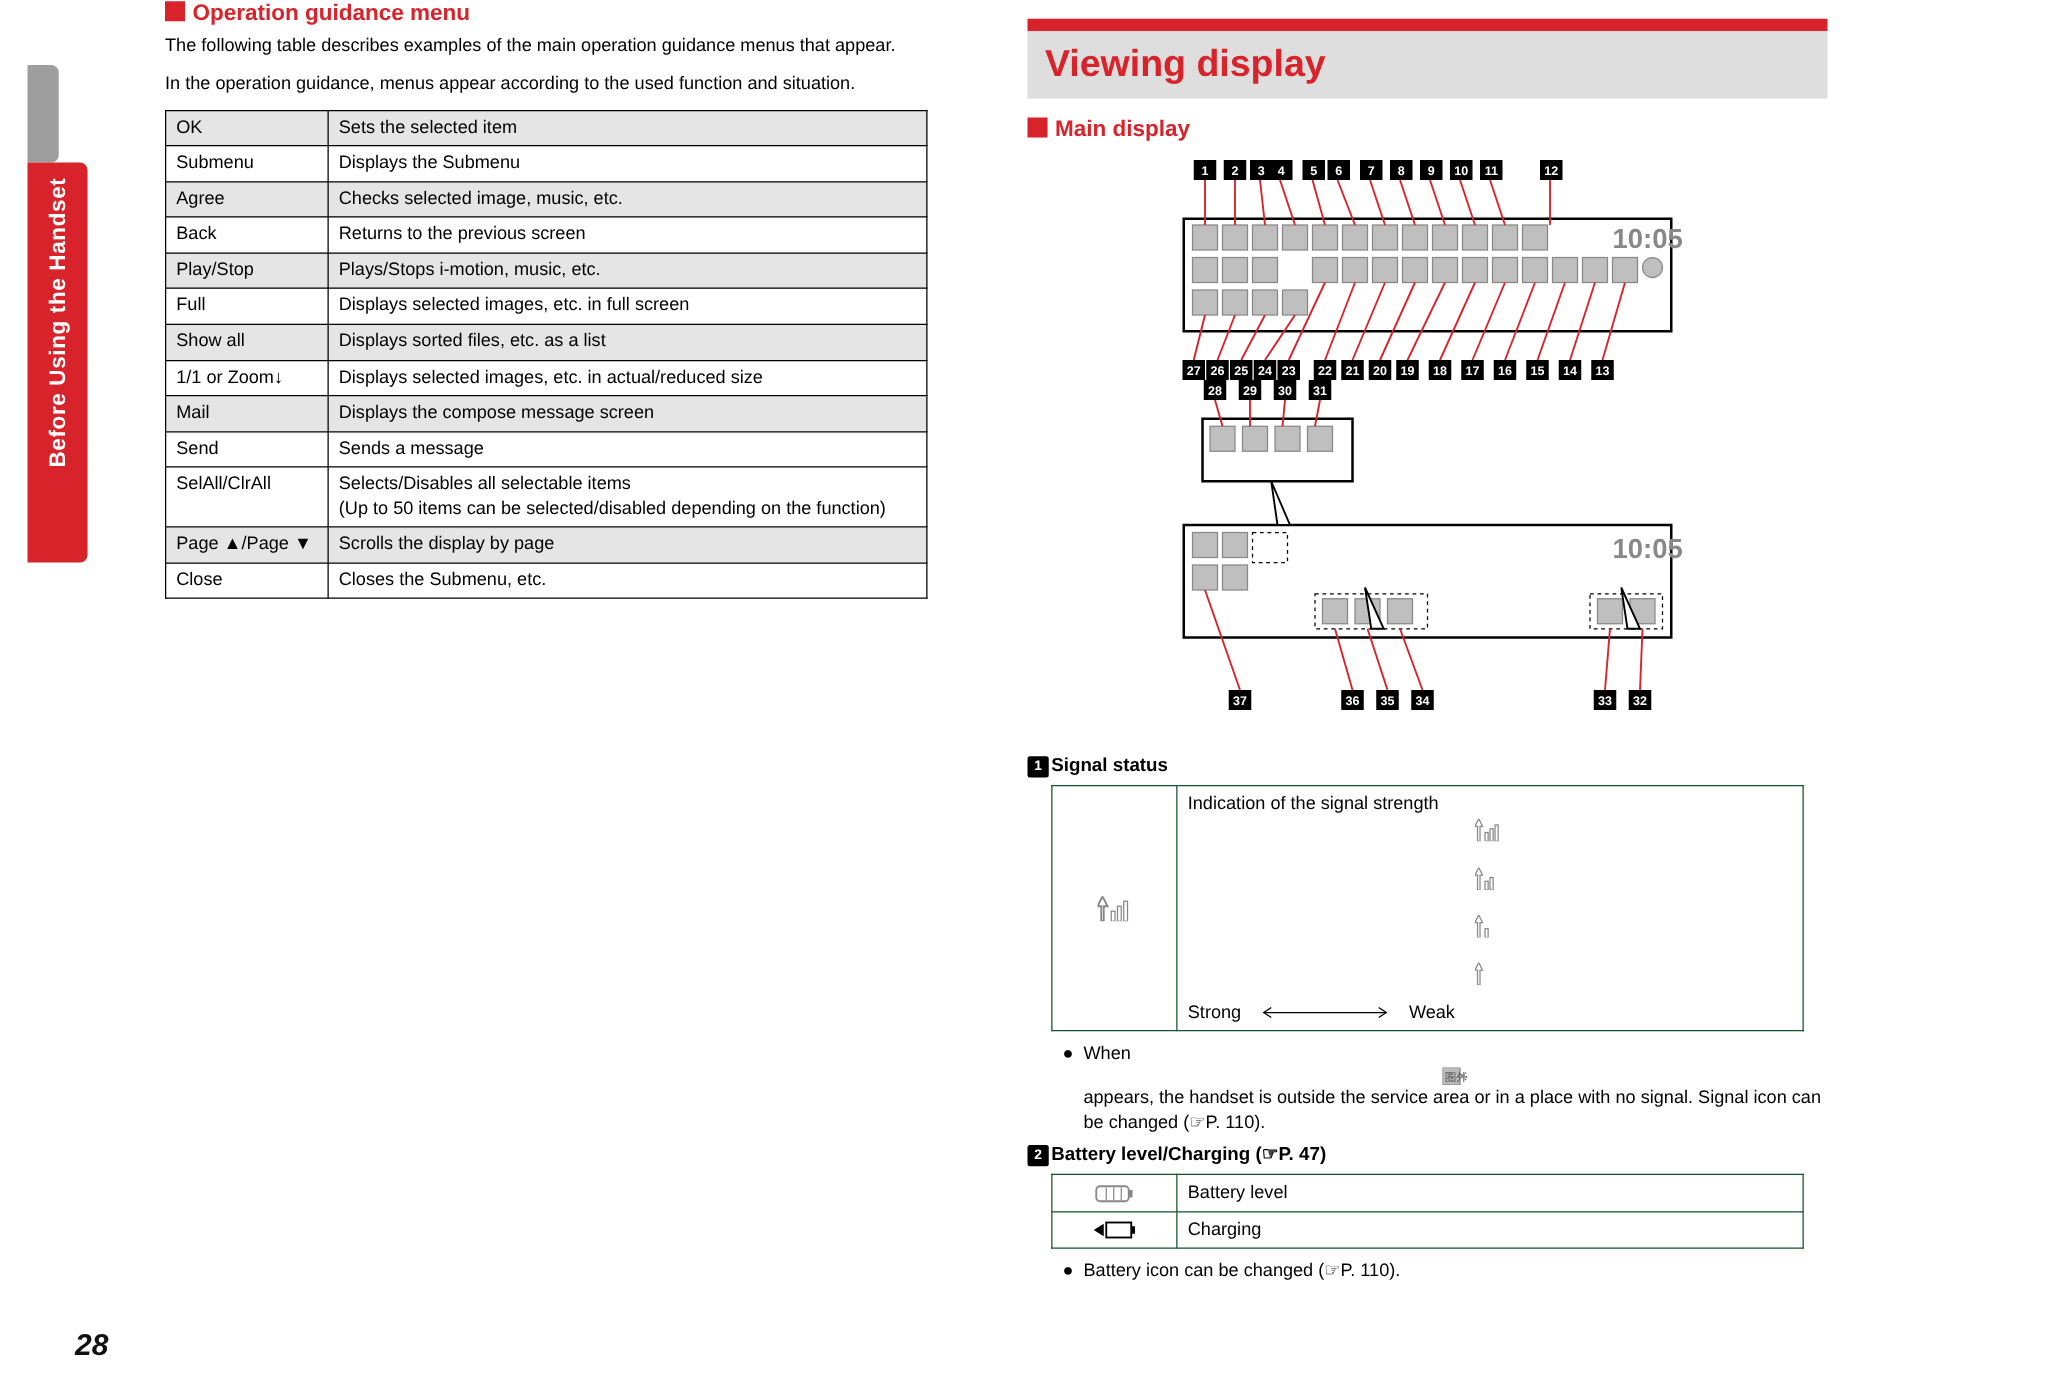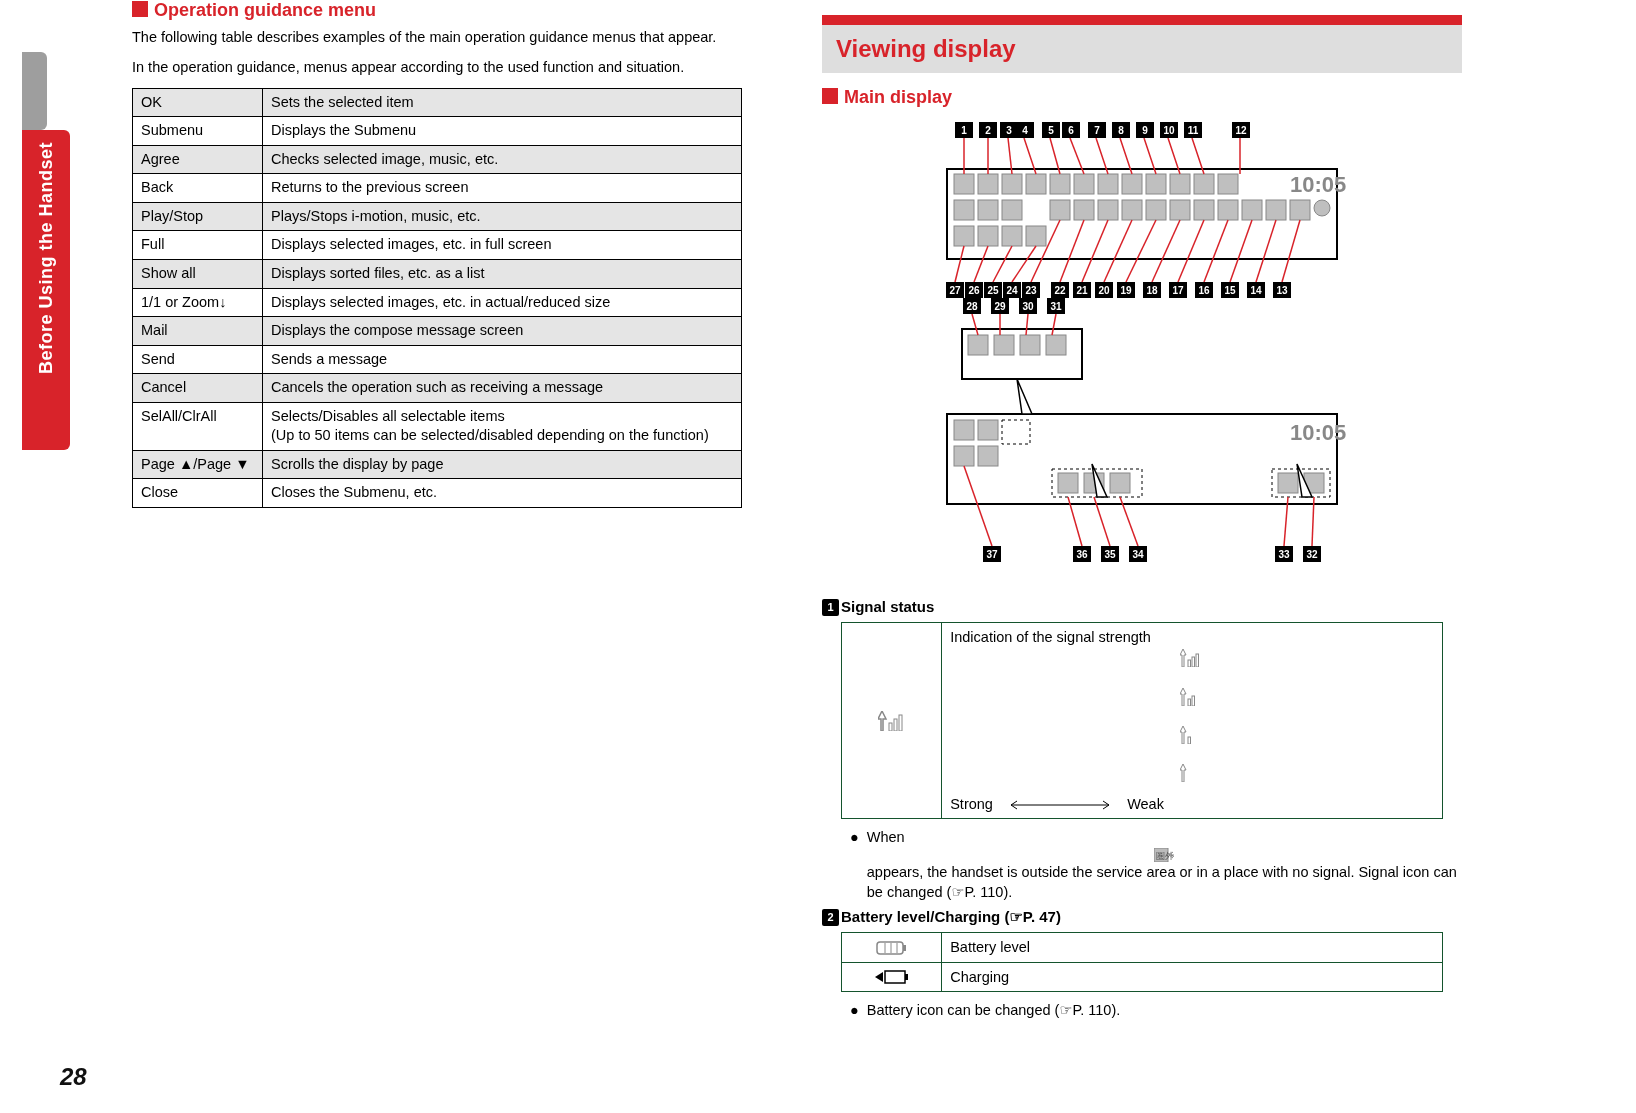--- a/index.html
+++ b/index.html
@@ -91,21 +91,21 @@
   table.menu-table td:first-child { width: 130px; }
   table.menu-table tr.shade td { background: #e5e5e5; }
   .big-heading-bar-top {
     height: 10px;
     background: #d8232a;
   }
   .big-heading {
     background: #dedede;
     color: #d8232a;
     font-weight: bold;
-    font-size: 24px;
+    font-size: 30px;
     padding: 10px 14px;
     margin-bottom: 14px;
   }
   .diagram-area {
     text-align: center;
     margin: 6px 0 14px 0;
   }
   svg { display: block; margin: 0 auto; }
   .label-num {
     display: inline-block;
@@ -215,24 +215,20 @@
             <td>1/1 or Zoom↓</td>
             <td style="white-space:pre-line">Displays selected images, etc. in actual/reduced size</td>
           </tr>
     <tr class="shade">
             <td>Mail</td>
             <td>Displays the compose message screen</td>
           </tr>
     <tr>
             <td>Send</td>
             <td>Sends a message</td>
-          </tr>
-    <tr class="shade">
-            <td>Cancel</td>
-            <td>Cancels the operation such as receiving a message</td>
           </tr>
     <tr>
             <td>SelAll/ClrAll</td>
             <td style="white-space:pre-line">Selects/Disables all selectable items
 (Up to 50 items can be selected/disabled depending on the function)</td>
           </tr>
     <tr class="shade">
             <td>Page ▲/Page ▼</td>
             <td>Scrolls the display by page</td>
           </tr>

